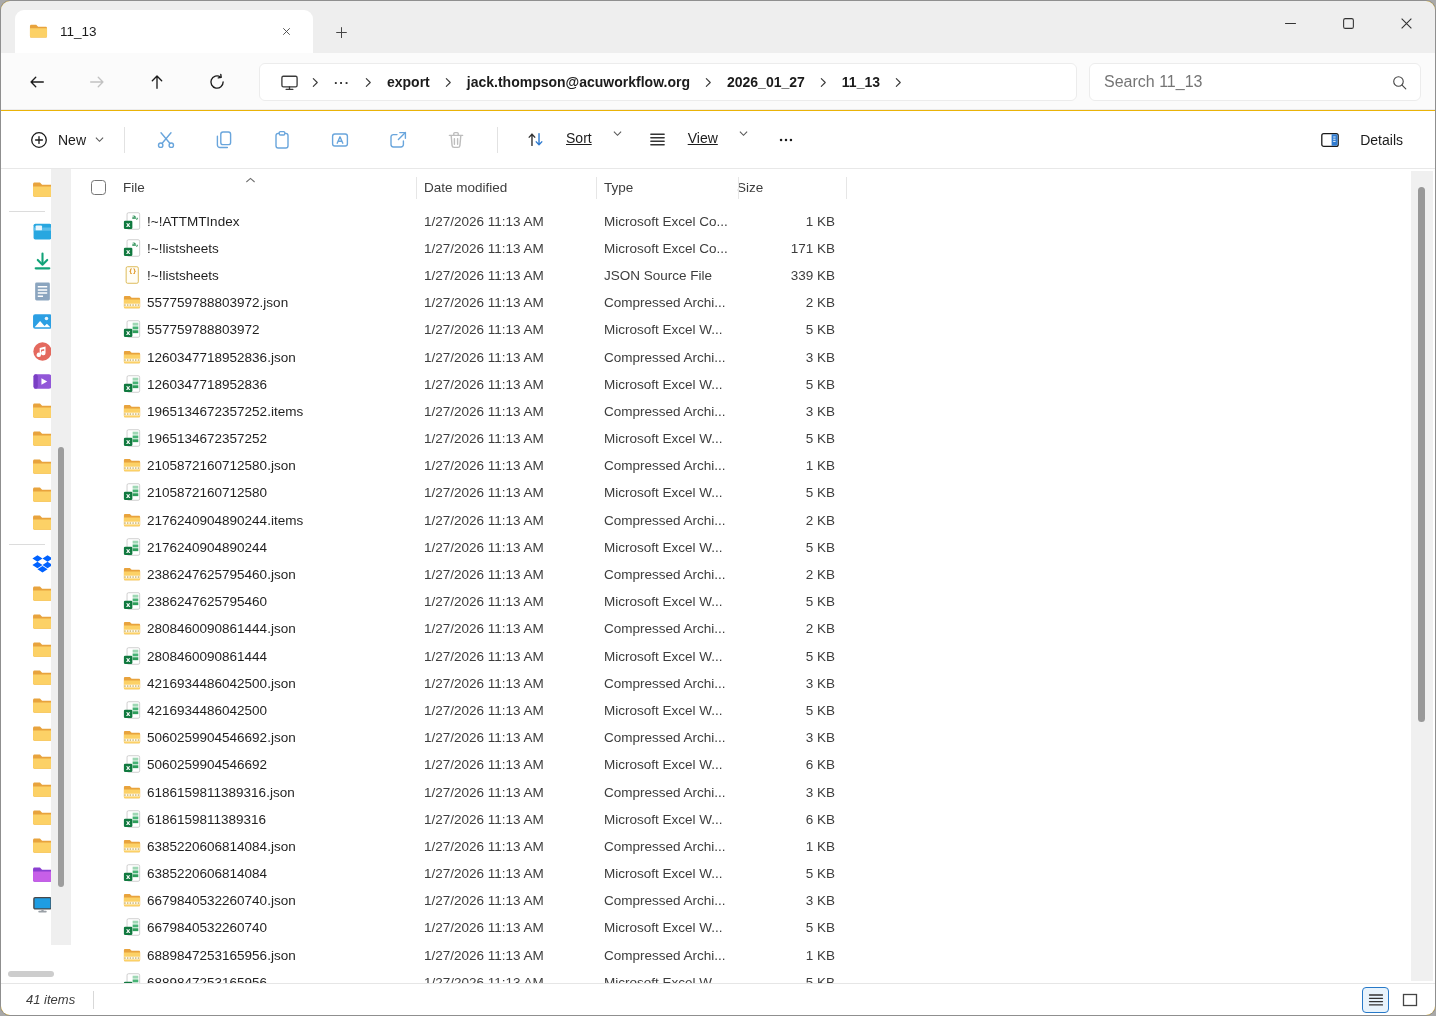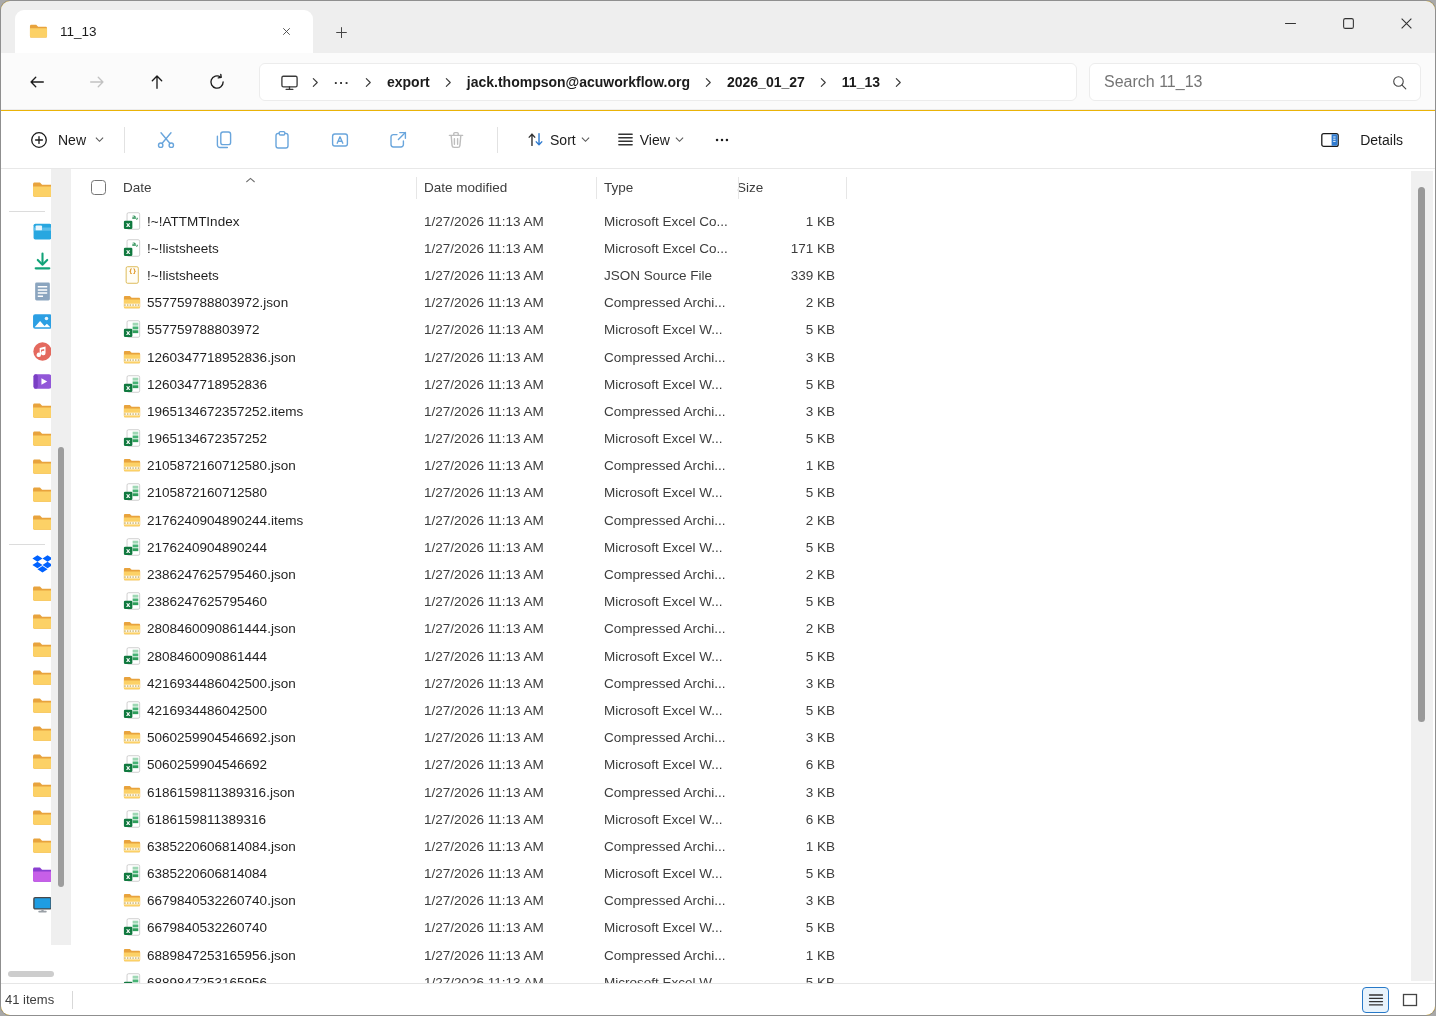--- a/index.html
+++ b/index.html
@@ -39,21 +39,21 @@
   
   .toolbar{position:absolute;top:110px;left:0;right:0;height:58px;background:#fff;
     border-bottom:1px solid #e8e8e8;display:flex;align-items:center;padding:0 24px 0 20px;font-size:14px;}
   .new-btn{display:flex;align-items:center;gap:9px;padding:6px 8px;border-radius:5px;}
   .new-btn svg.plus{width:20px;height:20px;}
   .chev-dn{width:9px;height:7px;display:inline-flex;}
   .chev-dn svg{width:9px;height:7px;}
   .tdiv{width:1px;height:26px;background:#e2e2e2;margin:0 12px;}
   .tbtn{width:40px;height:36px;display:flex;align-items:center;justify-content:center;margin:0 9px;border-radius:5px;}
   .tbtn svg{width:20px;height:20px;}
-  .labeled-btn{display:flex;align-items:center;gap:5px;padding:7px 10px;margin-left:6px;border-radius:5px;}
+  .labeled-btn{display:flex;align-items:flex-start;gap:21px;padding:7px 10px;margin-left:6px;border-radius:5px;text-decoration:underline;}
   .labeled-btn svg.g{width:19px;height:19px;}
   .more-btn{width:36px;height:36px;margin-left:10px;display:flex;align-items:center;justify-content:center;border-radius:5px;}
   .more-btn svg{width:18px;height:18px;}
   .spacer{flex:1;}
   .details-btn{display:flex;align-items:center;gap:20px;padding:7px 8px;border-radius:5px;text-align:center;}
   .details-btn svg{width:20px;height:20px;}
   
   .main{position:absolute;top:168px;left:0;right:0;bottom:32px;background:#fff;}
   
   .sidebar{position:absolute;left:0;top:0;width:72px;height:100%;overflow:hidden;}
@@ -84,21 +84,21 @@
   .cell.name{left:74px;color:#1f1f1f;}
   .cell.date{left:351px;color:#3d3d3d;}
   .cell.type{left:531px;color:#3d3d3d;}
   .cell.size{left:640px;width:122px;text-align:right;color:#3d3d3d;}
   
   .vscroll{position:absolute;right:2px;top:2px;bottom:2px;width:22px;background:#f0f0f0;}
   .vthumb{position:absolute;left:7px;width:7px;top:16px;height:535px;background:#999;border-radius:4px;}
   
   .statusbar{position:absolute;bottom:0;left:0;right:0;height:32px;background:#fff;
     border-top:1px solid #e6e6e6;display:flex;align-items:center;font-size:13px;color:#3d3d3d;}
-  .sb-count{margin-left:4px;}
+  .sb-count{margin-left:25px;font-style:italic;}
   .sb-div{width:1px;height:18px;background:#d8d8d8;margin-left:18px;}
   .viewtoggles{margin-left:auto;margin-right:12px;display:flex;gap:7px;}
   .vt{width:27px;height:26px;display:flex;align-items:center;justify-content:center;border-radius:4px;border:1.5px solid transparent;}
   .vt.active{border-color:#2779c8;background:#e8f3fc;}
   .vt svg{width:16px;height:14px;}
 </style>
 </head>
 <body>
 
 <div class="window">
@@ -488,21 +488,21 @@
     </div>
 
     <div class="filearea">
       <div class="listheader">
         <div class="hchk"></div>
         <span class="hcaret">
           <svg viewBox="0 0 12 7" fill="none" stroke="#707070" stroke-width="1.2">
               <path d="M1.5 5.5L6 1.5l4.5 4"></path>
             </svg>
         </span>
-        <span class="hname">Date</span>
+        <span class="hname">File</span>
         <span class="hdate">Date modified</span>
         <span class="htype">Type</span>
         <span class="hsize">Size</span>
         <span class="hsep" style="left:343px;"></span>
         <span class="hsep" style="left:523px;"></span>
         <span class="hsep" style="left:665px;"></span>
         <span class="hsep" style="left:773px;"></span>
       </div>
       <div class="rows" id="rows">
           <div class="row">

